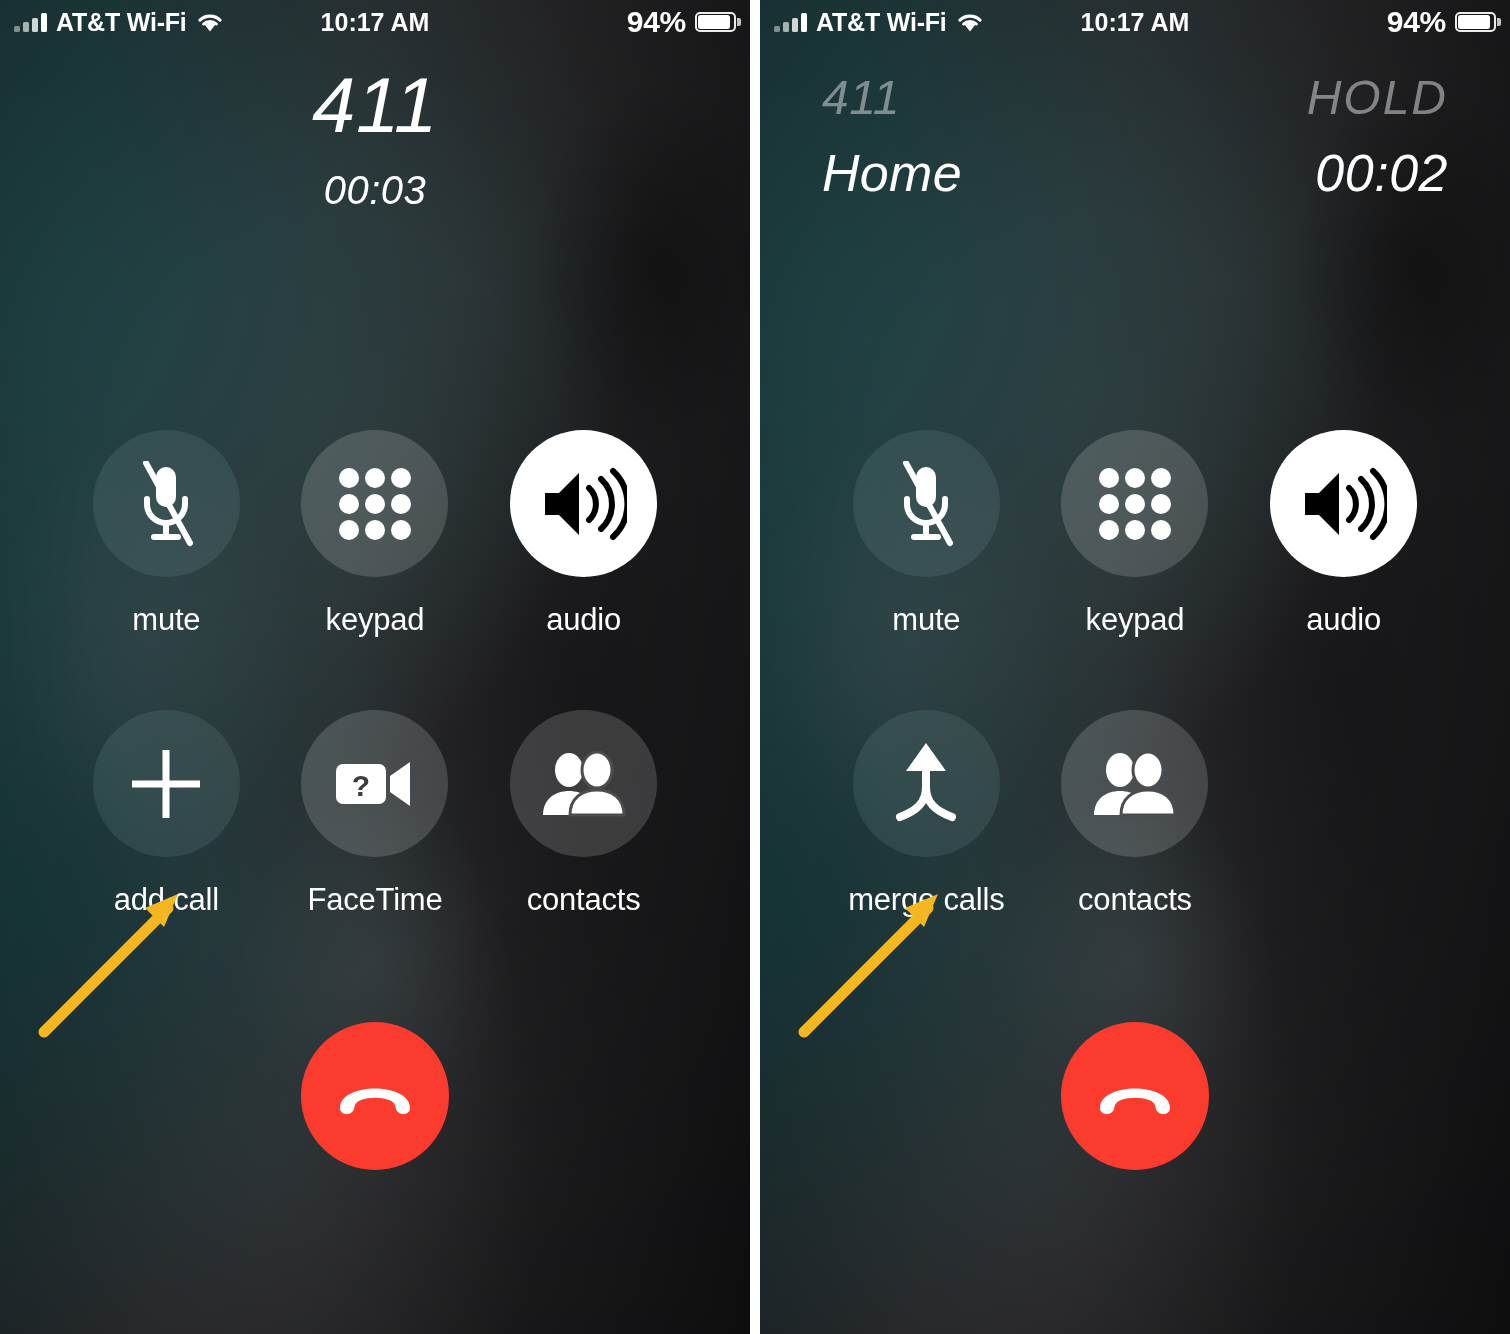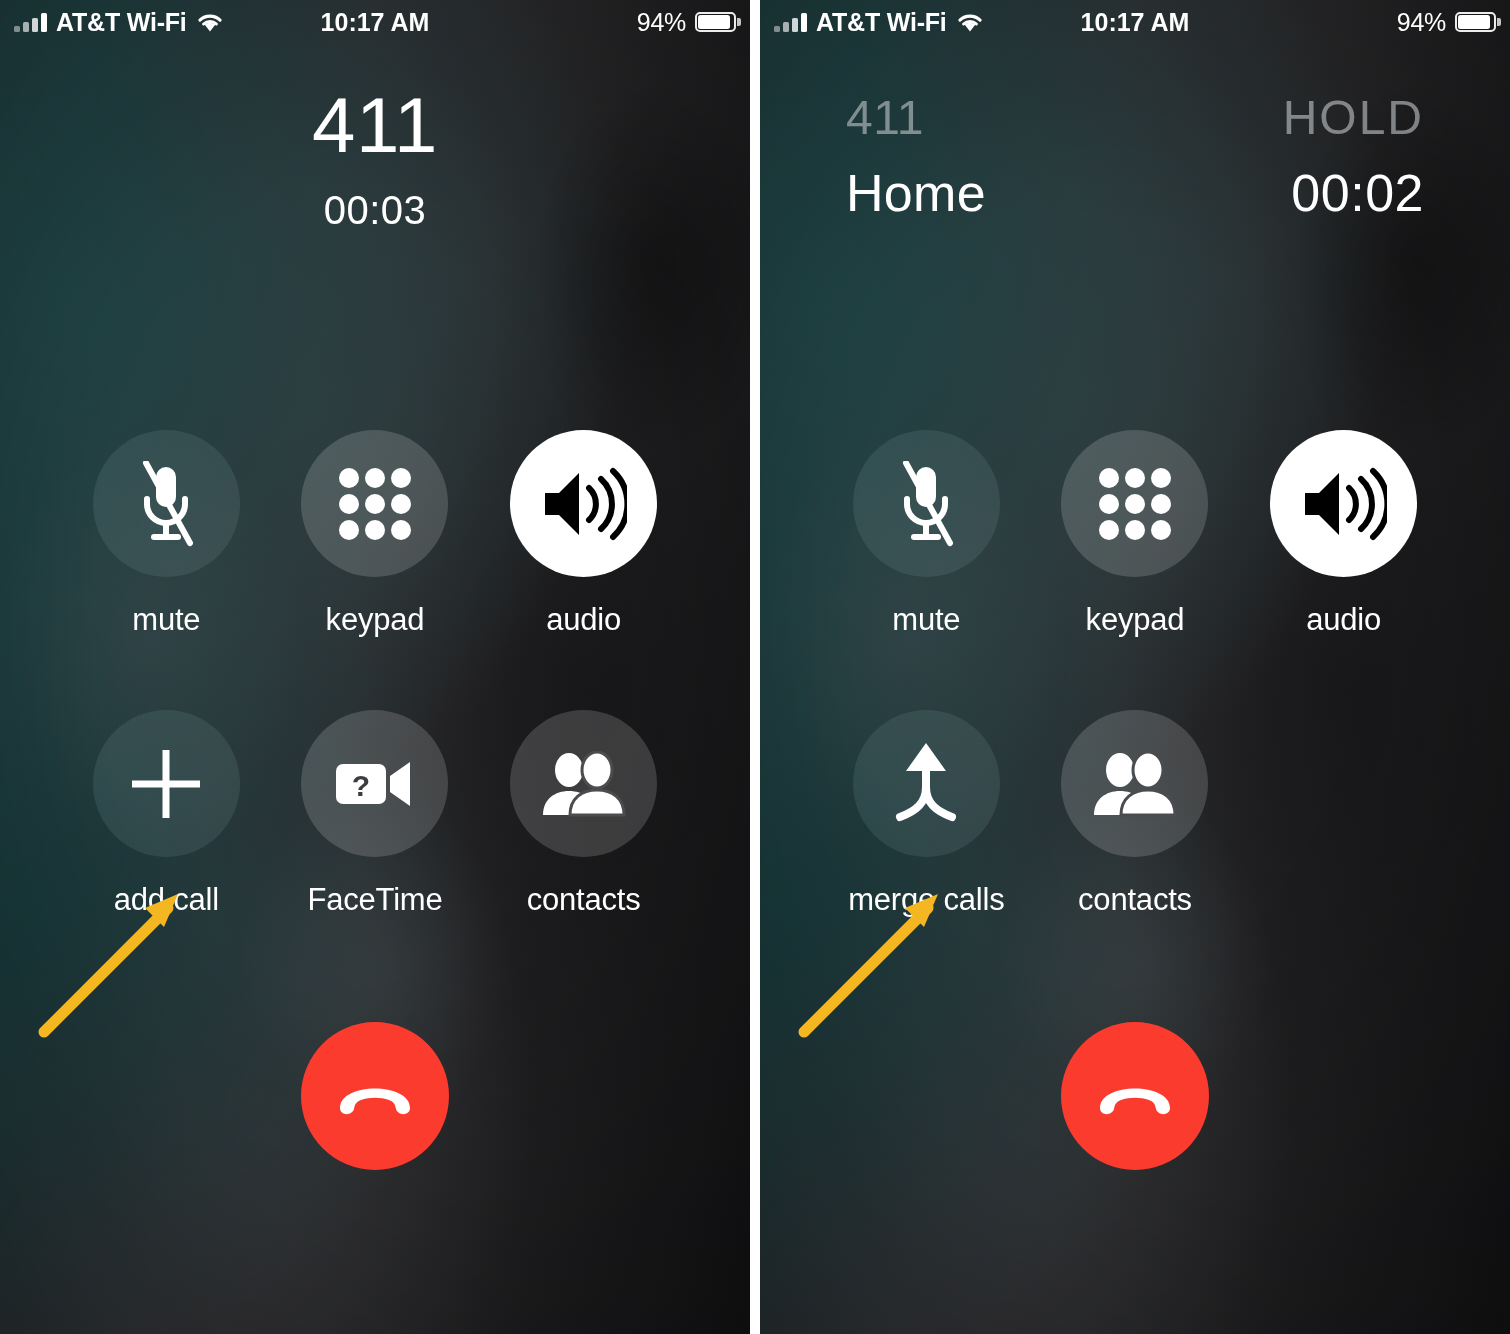--- a/index.html
+++ b/index.html
@@ -63,44 +63,45 @@
 
   .signal{ display:flex; align-items:flex-end; gap:3px; height:20px; }
   .signal i{ display:block; width:6px; background:#fff; border-radius:1.5px; }
   .signal i:nth-child(1){ height:6px;  opacity:.45; }
   .signal i:nth-child(2){ height:10px; opacity:.62; }
   .signal i:nth-child(3){ height:14px; opacity:.80; }
   .signal i:nth-child(4){ height:19px; opacity:1; }
 
   .carrier{ font-size:25px; font-weight:600; letter-spacing:-0.2px; }
   .clock{ font-size:25px; font-weight:700; letter-spacing:0; }
-  .pct{ font-size:25px; font-weight:400; }
+  .pct{ font-size:30px; font-weight:700; }
 
   .battery{ position:relative; width:41px; height:20px; }
   .battery .shell{
     position:absolute; inset:0;
     border:2px solid rgba(255,255,255,0.92);
     border-radius:5px;
   }
   .battery .fill{
     position:absolute; left:3px; top:3px; bottom:3px;
     width:32px; background:#fff; border-radius:2.5px;
   }
   .battery .nub{
     position:absolute; right:-5px; top:6px;
     width:4px; height:8px;
     background:rgba(255,255,255,0.75);
     border-radius:0 2px 2px 0;
   }
 
   
   .header{
-    position:absolute; top:86px; left:0; right:0;
+    position:absolute; top:66px; left:0; right:0;
     z-index:5; color:#fff;
-    padding:0 86px;
+    padding:0 62px;
+    font-style:italic;
   }
   .header.single{ text-align:center; }
   .header.single .num{
     font-size:78px; font-weight:300; letter-spacing:0.5px; line-height:1;
   }
   .header.single .timer{
     margin-top:24px; font-size:40px; font-weight:300; letter-spacing:0.5px;
   }
 
   .header.dual .row{

